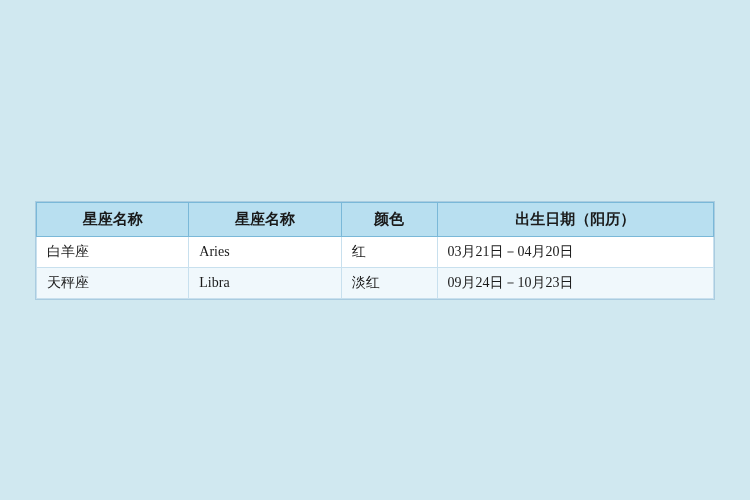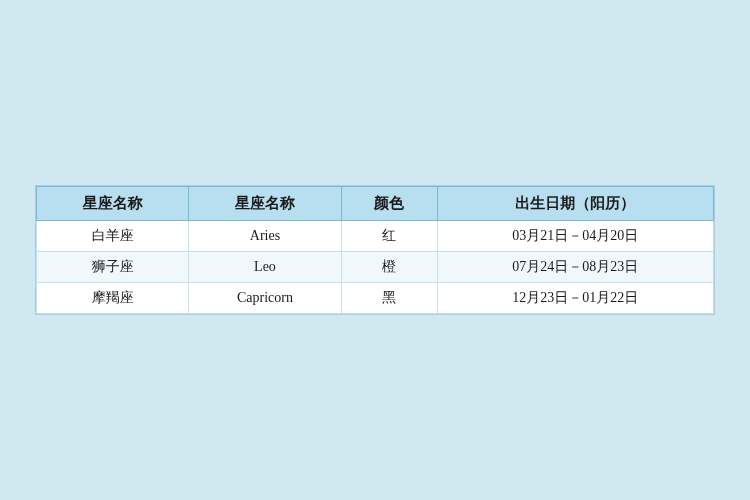--- a/index.html
+++ b/index.html
@@ -31,21 +31,21 @@
       border: 1px solid #7ab8d8;
       padding: 7px 10px;
       text-align: center;
       font-weight: bold;
       color: #1a1a1a;
       font-size: 15px;
     }
     tbody tr td {
       border: 1px solid #c8e0ee;
       padding: 6px 10px;
-      text-align: center;
+      text-align: left;
       color: #1a1a1a;
       font-size: 14px;
     }
     tbody tr:nth-child(even) {
       background-color: #f0f8fc;
     }
     tbody tr:nth-child(odd) {
       background-color: #ffffff;
     }
   </style>
@@ -63,26 +63,20 @@
       </tr>
     </thead>
     <tbody id="table-body">
     <tr>
           <td>白羊座</td>
           <td>Aries</td>
           <td>红</td>
           <td>03月21日－04月20日</td>
         </tr>
         <tr>
-          <td>狮子座</td>
-          <td>Leo</td>
-          <td>橙</td>
-          <td>07月24日－08月23日</td>
-        </tr>
-        <tr>
-          <td>摩羯座</td>
-          <td>Capricorn</td>
-          <td>黑</td>
-          <td>12月23日－01月22日</td>
+          <td>天秤座</td>
+          <td>Libra</td>
+          <td>淡红</td>
+          <td>09月24日－10月23日</td>
         </tr>
       </tbody>
   </table>
 </div>
 
 </body></html>

